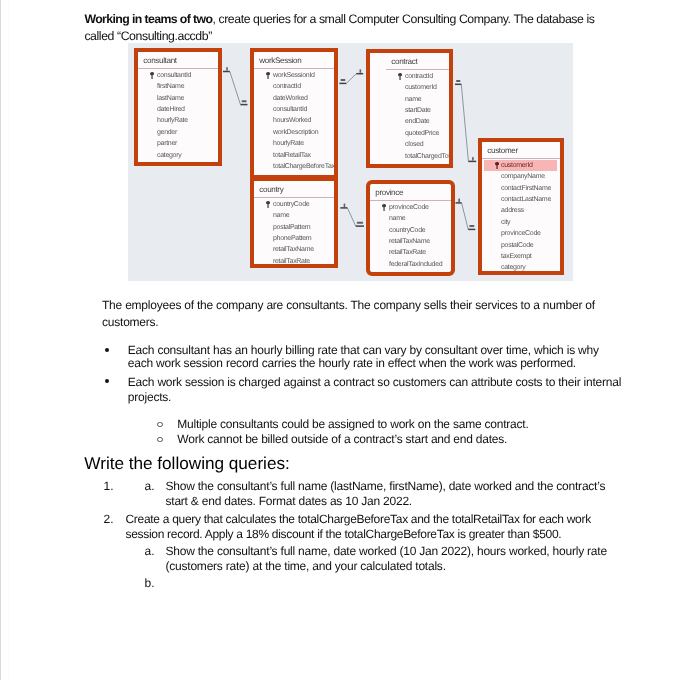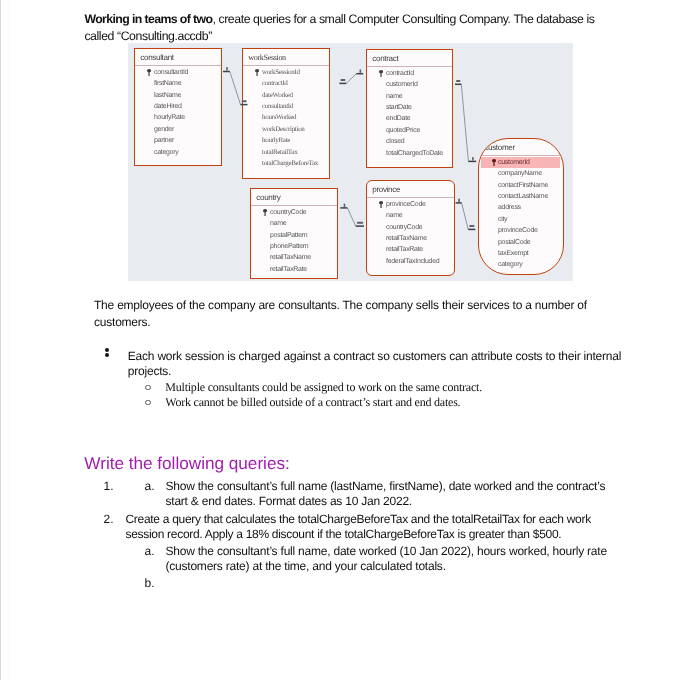--- a/index.html
+++ b/index.html
@@ -13,52 +13,52 @@
   .page-edge2{position:absolute;left:8px;top:0;width:1px;height:680px;background:#fbfbfb;}
 
   
   .intro{position:absolute;left:84.4px;top:10.5px;width:513px;z-index:5;
          font-size:12.3px;line-height:17.6px;letter-spacing:-0.425px;color:#111;}
   .intro .lead{font-weight:bold;letter-spacing:-0.6px;}
 
   
   .diagram{position:absolute;left:128px;top:43px;width:445px;height:238px;
            background:#e8ecf0;}
-  .tbl{position:absolute;background:#fdfbfb;border:1px solid #c2410c;
+  .tbl{position:absolute;background:#fdfbfb;border:4px solid #c2410c;
        box-sizing:border-box;overflow:hidden;}
   .tbl-title{font-size:8.1px;letter-spacing:-0.35px;color:#3d3d3d;
              padding:0 0 0 5.3px;height:16.3px;line-height:17.2px;}
   .tbl-rule{height:1px;background:#cdb2b7;margin:0 0 0.5px 0;}
   .fld{font-size:7.0px;letter-spacing:-0.3px;color:#595959;height:11.4px;line-height:11.4px;
        padding-left:19.0px;position:relative;white-space:nowrap;}
   .fld.hl{background:#f7b5b5;color:#70262c;margin:0 3.5px 0 1.5px;padding-left:17.5px;}
   .key-icon{position:absolute;left:11.9px;top:1.8px;width:4.1px;height:7.6px;}
 
   
   .rel-svg{position:absolute;left:0;top:0;width:700px;height:680px;
            pointer-events:none;overflow:visible;}
 
   
-  .para{position:absolute;left:94px;top:297.0px;width:502px;
+  .para{position:absolute;left:102px;top:297.0px;width:502px;
         font-size:12.0px;line-height:17.1px;letter-spacing:-0.22px;color:#111;}
 
   ul.blist{position:absolute;left:0;top:344.0px;margin:0;padding:0;list-style:none;width:700px;
            font-size:12.0px;letter-spacing:-0.22px;color:#111;}
   ul.blist>li{position:relative;padding-left:127.8px;line-height:13.2px;margin-bottom:3.2px;}
   ul.blist>li>.bmk{position:absolute;left:104.8px;top:3.5px;width:4.5px;height:4.5px;
                    border-radius:50%;background:#141414;font-size:0;line-height:0;color:transparent;overflow:hidden;}
-  ul.blist .sub{list-style:none;margin:0;padding:0;font-family:Liberation Serif, serif;}
+  ul.blist .sub{list-style:none;margin:12px;padding:0;}
   ul.blist .sub li{position:relative;padding-left:37.5px;margin-top:4.2px;line-height:13.2px;width:450px;box-sizing:content-box;}
   ul.blist .sub li .smk{position:absolute;left:17.5px;top:4.4px;width:3.3px;height:3.3px;
                         border:1.2px solid #555;border-radius:50%;font-size:0;line-height:0;
                         color:transparent;overflow:hidden;}
   .btxt{display:block;}
 
   .heading{position:absolute;left:84.3px;top:453.0px;font-size:17.2px;
-           color:#a21caf;line-height:21px;letter-spacing:-0.02px;}
+           color:#000000;line-height:21px;letter-spacing:-0.02px;}
 
   ol.qlist{position:absolute;left:0;top:479.3px;margin:0;padding:0;list-style:none;width:700px;
            font-size:12.0px;letter-spacing:-0.3px;color:#111;}
   ol.qlist>li{position:relative;padding-left:125.5px;line-height:13.2px;margin-bottom:3.0px;}
   ol.qlist>li>.qmk{position:absolute;left:103.5px;top:0;letter-spacing:0;}
   ol.qlist .sub{list-style:none;margin:0;padding:0;}
   ol.qlist .sub li{position:relative;padding-left:40px;margin-top:3.0px;line-height:13.2px;width:450px;letter-spacing:-0.22px;}
   ol.qlist .sub li .smk{position:absolute;left:19px;top:0;letter-spacing:0;}
   .w1{display:block;width:497px;}
   .w2{display:block;width:490px;}
@@ -83,72 +83,72 @@
             </svg><span>consultantId</span></div>
           <div class="fld"><span>firstName</span></div>
           <div class="fld"><span>lastName</span></div>
           <div class="fld"><span>dateHired</span></div>
           <div class="fld"><span>hourlyRate</span></div>
           <div class="fld"><span>gender</span></div>
           <div class="fld"><span>partner</span></div>
           <div class="fld"><span>category</span></div>
         </div>
       </div>
-      <div class="tbl" style="left: 114px; top: 5px; width: 88px; height: 131px; font-family: Liberation Serif, serif;">
+      <div class="tbl" style="left: 122px; top: 5px; width: 88px; height: 131px;">
         <div class="tbl-title">workSession</div>
         <div class="tbl-rule"></div>
         <div class="tbl-fields">
           <div class="fld"><svg class="key-icon" viewBox="0 0 41 76">
               <path d="M20.5 0 C31.8 0 41 7.6 41 17 C41 24.6 35 31.1 26.6 33.3 L26.6 76 L14.4 76 L14.4 33.3 C6 31.1 0 24.6 0 17 C0 7.6 9.2 0 20.5 0 Z" fill="#3f3f3f"></path>
             </svg><span>workSessionId</span></div>
           <div class="fld"><span>contractId</span></div>
           <div class="fld"><span>dateWorked</span></div>
           <div class="fld"><span>consultantId</span></div>
           <div class="fld"><span>hoursWorked</span></div>
           <div class="fld"><span>workDescription</span></div>
           <div class="fld"><span>hourlyRate</span></div>
           <div class="fld"><span>totalRetailTax</span></div>
           <div class="fld"><span>totalChargeBeforeTax</span></div>
         </div>
       </div>
-      <div class="tbl" style="left: 238px; top: 6px; width: 87px; height: 119px;">
+      <div class="tbl" style="left: 238px; top: 6px; width: 87px; height: 119px; padding-left: 16px;">
         <div class="tbl-title">contract</div>
         <div class="tbl-rule"></div>
         <div class="tbl-fields">
           <div class="fld"><svg class="key-icon" viewBox="0 0 41 76">
               <path d="M20.5 0 C31.8 0 41 7.6 41 17 C41 24.6 35 31.1 26.6 33.3 L26.6 76 L14.4 76 L14.4 33.3 C6 31.1 0 24.6 0 17 C0 7.6 9.2 0 20.5 0 Z" fill="#3f3f3f"></path>
             </svg><span>contractId</span></div>
           <div class="fld"><span>customerId</span></div>
           <div class="fld"><span>name</span></div>
           <div class="fld"><span>startDate</span></div>
           <div class="fld"><span>endDate</span></div>
           <div class="fld"><span>quotedPrice</span></div>
           <div class="fld"><span>closed</span></div>
           <div class="fld"><span>totalChargedToDate</span></div>
         </div>
       </div>
-      <div class="tbl" style="left: 350px; top: 95px; width: 86px; height: 137px; border-radius: 30px;">
+      <div class="tbl" style="left: 350px; top: 95px; width: 86px; height: 137px;">
         <div class="tbl-title">customer</div>
         <div class="tbl-rule"></div>
         <div class="tbl-fields">
           <div class="fld hl"><svg class="key-icon" viewBox="0 0 41 76">
               <path d="M20.5 0 C31.8 0 41 7.6 41 17 C41 24.6 35 31.1 26.6 33.3 L26.6 76 L14.4 76 L14.4 33.3 C6 31.1 0 24.6 0 17 C0 7.6 9.2 0 20.5 0 Z" fill="#5d1e1e"></path>
             </svg><span>customerId</span></div>
           <div class="fld"><span>companyName</span></div>
           <div class="fld"><span>contactFirstName</span></div>
           <div class="fld"><span>contactLastName</span></div>
           <div class="fld"><span>address</span></div>
           <div class="fld"><span>city</span></div>
           <div class="fld"><span>provinceCode</span></div>
           <div class="fld"><span>postalCode</span></div>
           <div class="fld"><span>taxExempt</span></div>
           <div class="fld"><span>category</span></div>
         </div>
       </div>
-      <div class="tbl" style="left: 122px; top: 145px; width: 88px; height: 91px;">
+      <div class="tbl" style="left: 122px; top: 134px; width: 88px; height: 91px;">
         <div class="tbl-title">country</div>
         <div class="tbl-rule"></div>
         <div class="tbl-fields">
           <div class="fld"><svg class="key-icon" viewBox="0 0 41 76">
               <path d="M20.5 0 C31.8 0 41 7.6 41 17 C41 24.6 35 31.1 26.6 33.3 L26.6 76 L14.4 76 L14.4 33.3 C6 31.1 0 24.6 0 17 C0 7.6 9.2 0 20.5 0 Z" fill="#3f3f3f"></path>
             </svg><span>countryCode</span></div>
           <div class="fld"><span>name</span></div>
           <div class="fld"><span>postalPattern</span></div>
           <div class="fld"><span>phonePattern</span></div>
           <div class="fld"><span>retailTaxName</span></div>
@@ -207,20 +207,21 @@
         <line x1="468.2" y1="229.4" x2="475.3" y2="229.4" stroke="#3c4247" stroke-width="1.5"></line>
         <rect x="469.3" y="225.1" width="5.100000000000023" height="1.9" rx="0.7" fill="#5d6268" aria-label="∞"></rect>
       </g>
     </svg>
 
   <p class="para">The employees of the company are consultants.  The company sells their services to a number of customers.</p>
 
   <ul class="blist">
       <li style="line-height: 12.9px; margin-bottom: 5.4px;">
         <span class="bmk">•</span>
+        <span class="btxt w1">Each consultant has an hourly billing rate that can vary by consultant over time, which is why each work session record carries the hourly rate in effect when the work was performed.</span>
       </li>
       <li style="line-height: 15px; margin-bottom: 0px;">
         <span class="bmk">•</span>
         <span class="btxt w1">Each work session is charged against a contract so customers can attribute costs to their internal projects.</span>
         <ul class="sub">
           <li style="line-height: 15.4px; margin-top: 1px;"><span class="smk">o</span><span>Multiple consultants could be assigned to work on the same contract.</span></li>
           <li style="line-height: 15.4px; margin-top: -0.5px;"><span class="smk">o</span><span>Work cannot be billed outside of a contract’s start and end dates.</span></li>
         </ul>
       </li>
     </ul>

